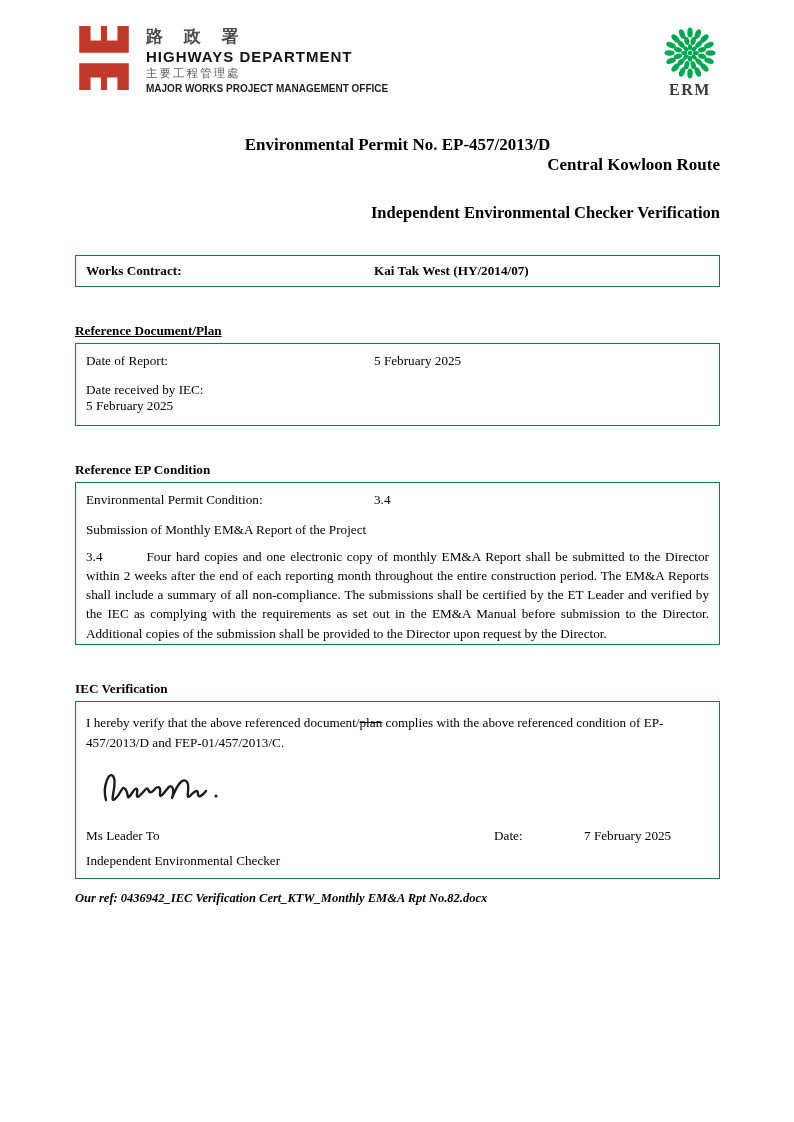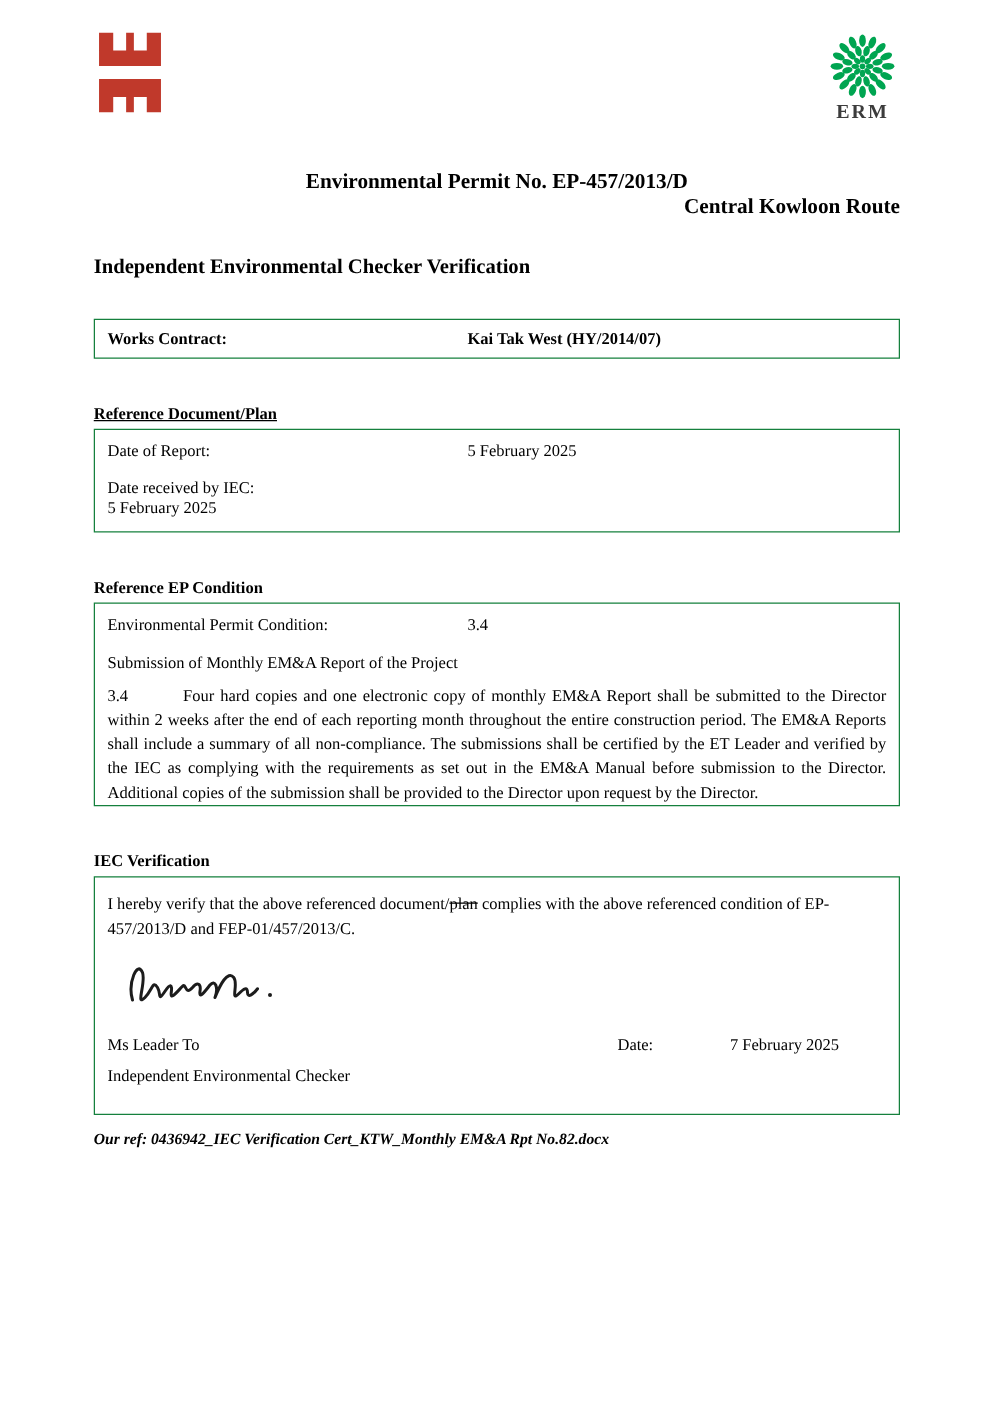--- a/index.html
+++ b/index.html
@@ -21,21 +21,21 @@
   .dept-zh { font-size: 17px; font-weight: bold; letter-spacing: 8px; color: #4a4a4a; line-height: 1.15; }
   .dept-en { font-size: 15px; font-weight: bold; letter-spacing: 1px; color: #141414; line-height: 1.3; }
   .office-zh { font-size: 11.5px; color: #606060; letter-spacing: 2px; line-height: 1.35; }
   .office-en { font-size: 10px; font-weight: bold; color: #1e1e1e; line-height: 1.35; }
   .erm-block { display: flex; flex-direction: column; align-items: center; margin-right: 4px; padding-top: 1px; }
   .erm-label { font-family: "Liberation Serif", serif; font-weight: bold; font-size: 16px; letter-spacing: 1.5px; color: #3c3c3c; margin-top: 2px; }
 
   
   .title-permit  { text-align: center; font-weight: bold; font-size: 17px;   margin-top: 36px; }
   .title-route   { text-align: right; font-weight: bold; font-size: 17px; }
-  .title-doctype { text-align: left; font-weight: bold; font-size: 16.5px; margin-top: 28px; }
+  .title-doctype { text-align: right; font-weight: bold; font-size: 16.5px; margin-top: 28px; }
 
   
   .box { border: 1px solid #15803d; }
   .wc-box { margin-top: 32px; display: flex; padding: 7px 10px; }
   .wc-label { font-weight: bold; width: 288px; flex: none; }
   .wc-value { font-weight: bold; }
 
   .section-heading { font-weight: bold; font-size: 13.2px; margin-top: 36px; margin-bottom: 4px; }
   .underlined { text-decoration: underline; }
 
@@ -43,21 +43,21 @@
   .row { display: flex; }
   .row + .row { margin-top: 13px; flex-direction: column; }
   .row-label { width: 288px; flex: none; }
   .strike { text-decoration: line-through; }
 
   .ep-box { padding: 9px 10px 1px; }
   .ep-subtitle { margin-top: 14px; }
   .ep-clause { margin-top: 9px; text-align: justify; line-height: 1.45; }
   .tab-space { display: inline-block; width: 44px; }
 
-  .iec-box { padding: 11px 10px 22px; }
+  .iec-box { padding: 11px 10px 9px; }
   .iec-statement { line-height: 1.5; }
   .sig-svg { display: block; margin: 8px 0 0 14px; }
   .sign-row { display: flex; align-items: baseline; margin-top: 12px; }
   .sign-name { flex: 1; }
   .date-label { width: 90px; flex: none; }
   .date-value { width: 125px; flex: none; }
   .sign-title { margin-top: 9px; }
 
   .our-ref { margin-top: 12px; font-style: italic; font-weight: bold; font-size: 12.5px; }
 </style>
@@ -67,20 +67,26 @@
 <div class="page">
 
   <header class="header">
     <div class="hd-block">
       <svg class="hd-svg" width="58" height="64" viewBox="0 0 48 62" aria-hidden="true">
         <g fill="#C0392B">
           <path d="M0 0 h11 v14 h10 V0 h6 v14 h10 V0 h11 v26 H0 Z"></path>
           <path d="M0 36 h48 v26 H37 V50 H27 v12 h-6 V50 H11 v12 H0 Z"></path>
         </g>
       </svg>
+      <div class="hd-text">
+        <div class="dept-zh">路 政 署</div>
+        <div class="dept-en">HIGHWAYS DEPARTMENT</div>
+        <div class="office-zh">主要工程管理處</div>
+        <div class="office-en">MAJOR WORKS PROJECT MANAGEMENT OFFICE</div>
+      </div>
     </div>
 
     <div class="erm-block">
       <svg width="52" height="52" viewBox="-26 -26 52 52" aria-hidden="true">
         <defs>
           <ellipse id="po" cx="0" cy="-20.5" rx="2.7" ry="5"></ellipse>
           <ellipse id="pm" cx="0" cy="-12.5" rx="2.5" ry="4.2"></ellipse>
           <ellipse id="pi" cx="0" cy="-5.8" rx="2.1" ry="3"></ellipse>
         </defs>
         <g fill="#00A551">

